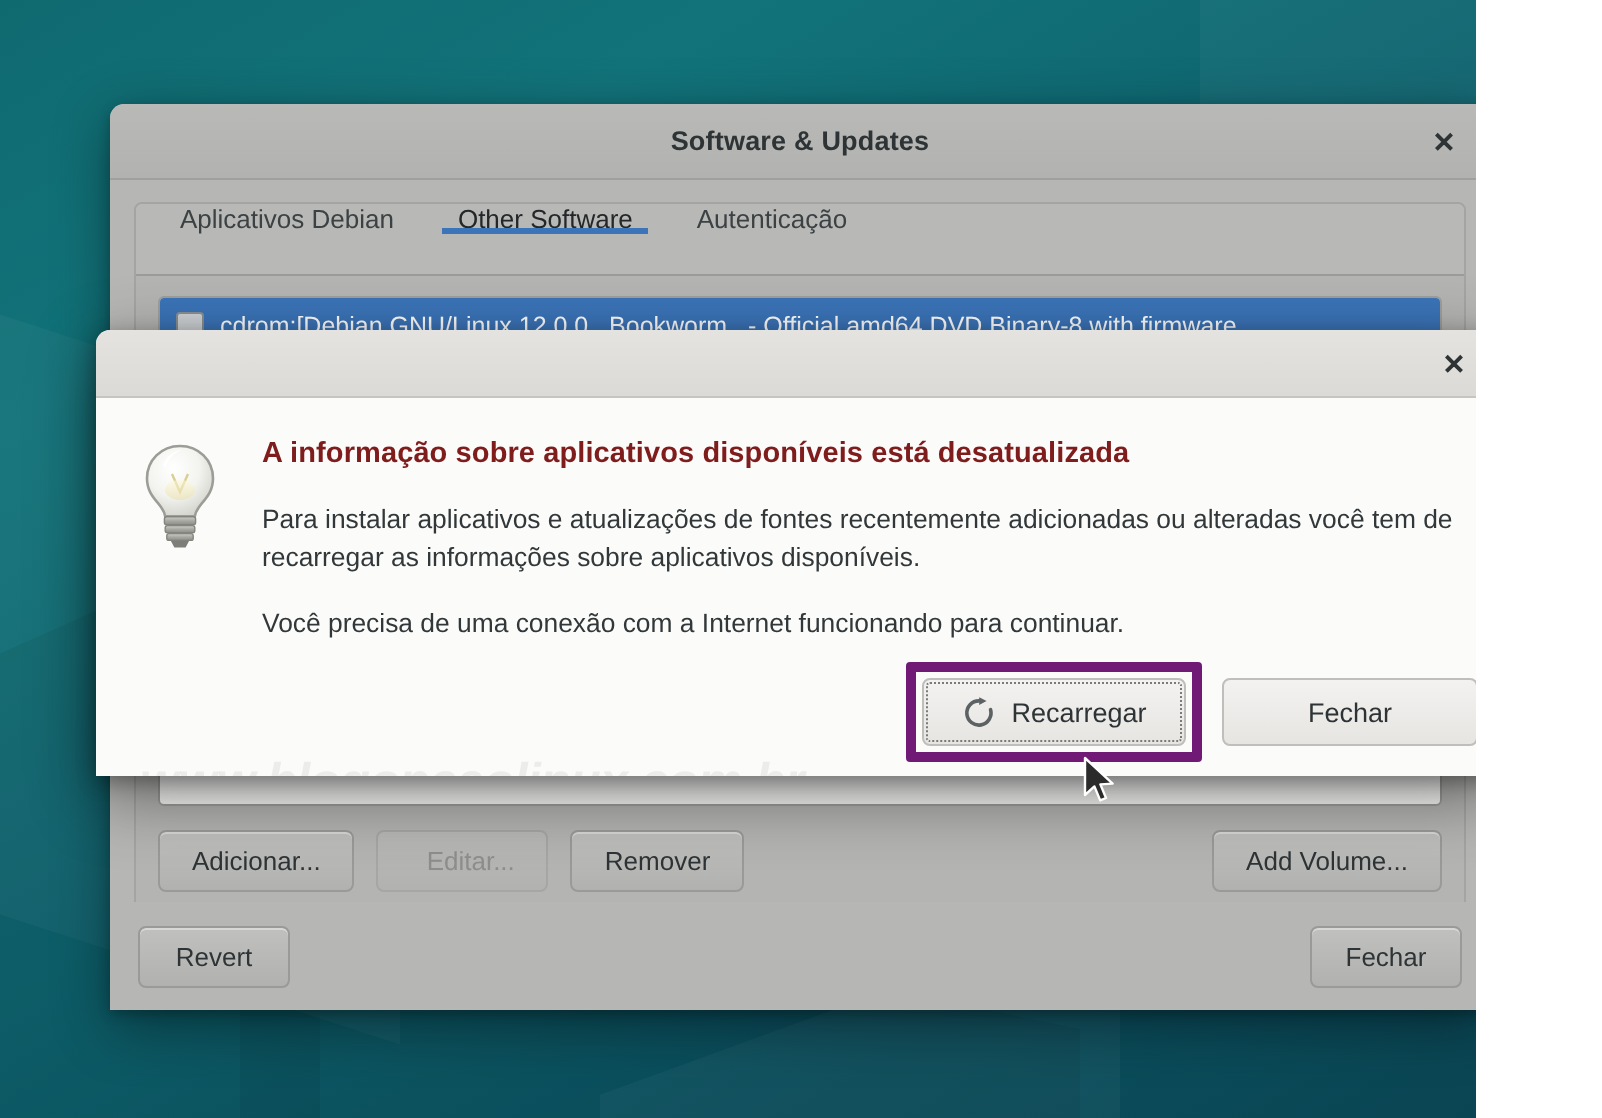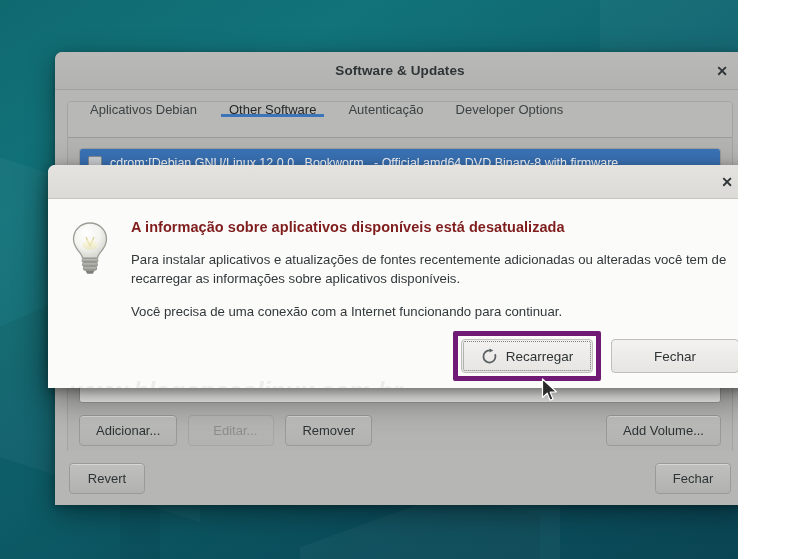--- a/index.html
+++ b/index.html
@@ -307,21 +307,20 @@
       <div id="main-title">Software &amp; Updates</div>
       <div class="titlebar-close">✕</div>
     </div>
 
     <div id="notebook">
 
       <div id="tabstrip">
         <div class="tab">Aplicativos Debian</div>
         <div class="tab active">Other Software</div>
         <div class="tab">Autenticação</div>
-        <div class="tab">Developer Options</div>
       </div>
 
       <div id="tabpage">
         <div id="source-list">
           <div class="source-row selected">
             <span class="row-check"></span>
             <span>cdrom:[Debian GNU/Linux 12.0.0 _Bookworm_ - Official amd64 DVD Binary-8 with firmware</span>
           </div>
         </div>
 

